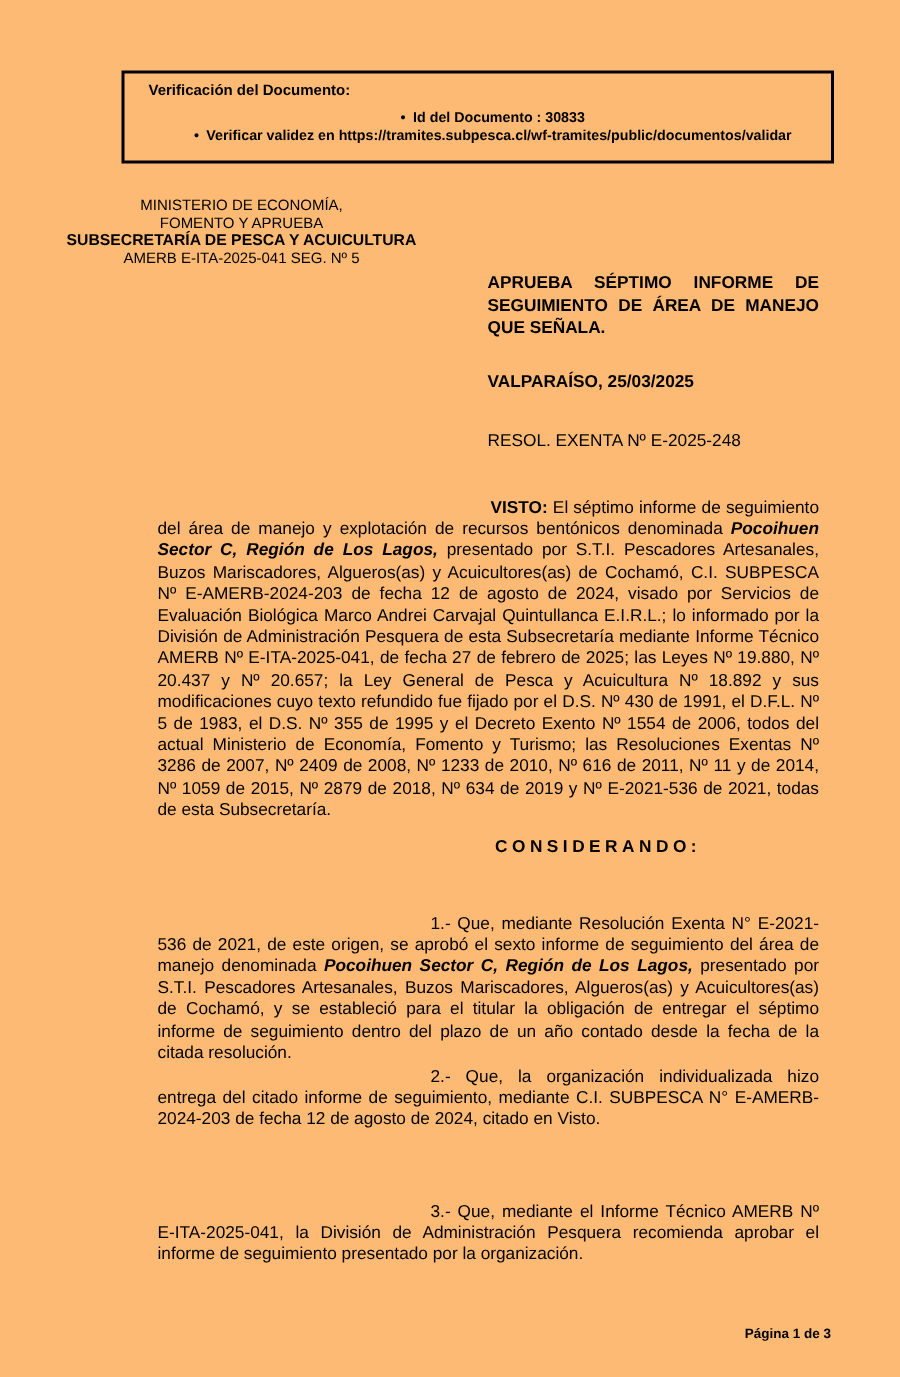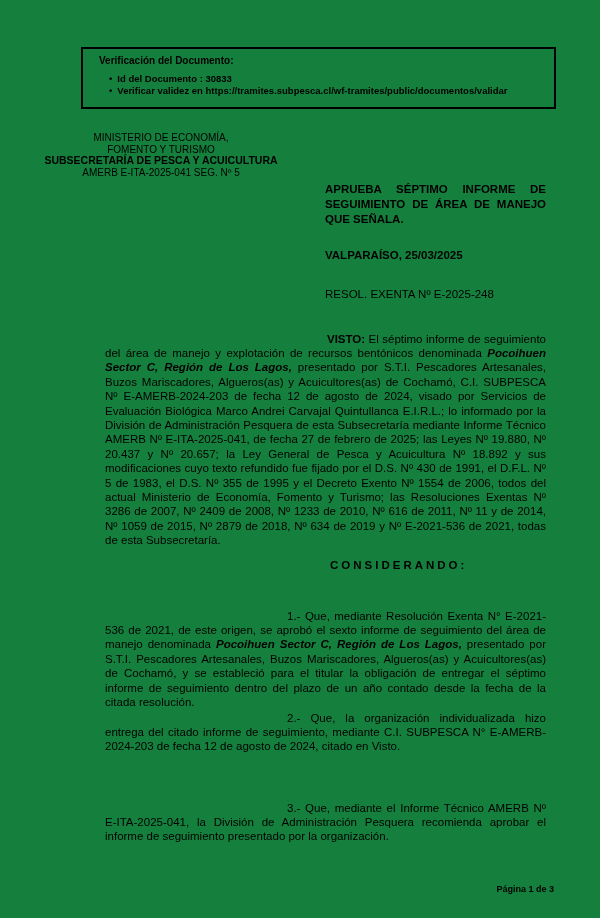--- a/index.html
+++ b/index.html
@@ -1,38 +1,38 @@
 <!DOCTYPE html>
 <html><head>
 <meta charset="utf-8">
 <style>
   html, body { margin:0; padding:0; }
   .page {
     position: relative;
     width: 600px;
     height: 918px;
-    background: #15803d;
+    background: #fdba74;
     font-family: "Liberation Sans", sans-serif;
     color: #000;
     overflow: hidden;
   }
   .b { font-weight: bold; }
   .i { font-style: italic; }
 
   
   .verify-box {
     position: absolute;
     left: 81px; top: 47px;
     width: 475px; height: 62px;
     border: 2px solid #000;
     box-sizing: border-box;
     padding: 6px 6px 0 16px;
   }
   .verify-title { font-size: 10px; font-weight: bold; }
-  .verify-list { list-style: none; margin: 7px 0 0 10px; padding: 0; }
+  .verify-list { list-style: none; margin: 7px 0 0 10px; padding: 0; text-align: center; }
   .verify-list li {
     font-size: 9.5px; font-weight: bold; line-height: 11.5px;
   }
   .verify-list li::before { content: "\2022"; margin-right: 5px; }
 
   
   .header-block {
     position: absolute;
     left: 40px; top: 116px;
     width: 242px;
@@ -106,21 +106,21 @@
   <div class="verify-box">
     <div class="verify-title">Verificación del Documento:</div>
     <ul class="verify-list">
       <li>Id del Documento : 30833</li>
       <li>Verificar validez en https://tramites.subpesca.cl/wf-tramites/public/documentos/validar</li>
     </ul>
   </div>
 
   <div class="header-block">
     <div>MINISTERIO DE ECONOMÍA,</div>
-    <div>FOMENTO Y TURISMO</div>
+    <div>FOMENTO Y APRUEBA</div>
     <div class="header-subsecretaria">SUBSECRETARÍA DE PESCA Y ACUICULTURA</div>
     <div>AMERB E-ITA-2025-041 SEG. Nº 5</div>
   </div>
 
   <div class="title-block">APRUEBA SÉPTIMO INFORME DE SEGUIMIENTO DE ÁREA DE MANEJO QUE SEÑALA.</div>
 
   <div class="place-date">VALPARAÍSO, 25/03/2025</div>
 
   <div class="resolution-number">RESOL. EXENTA Nº E-2025-248</div>
 

